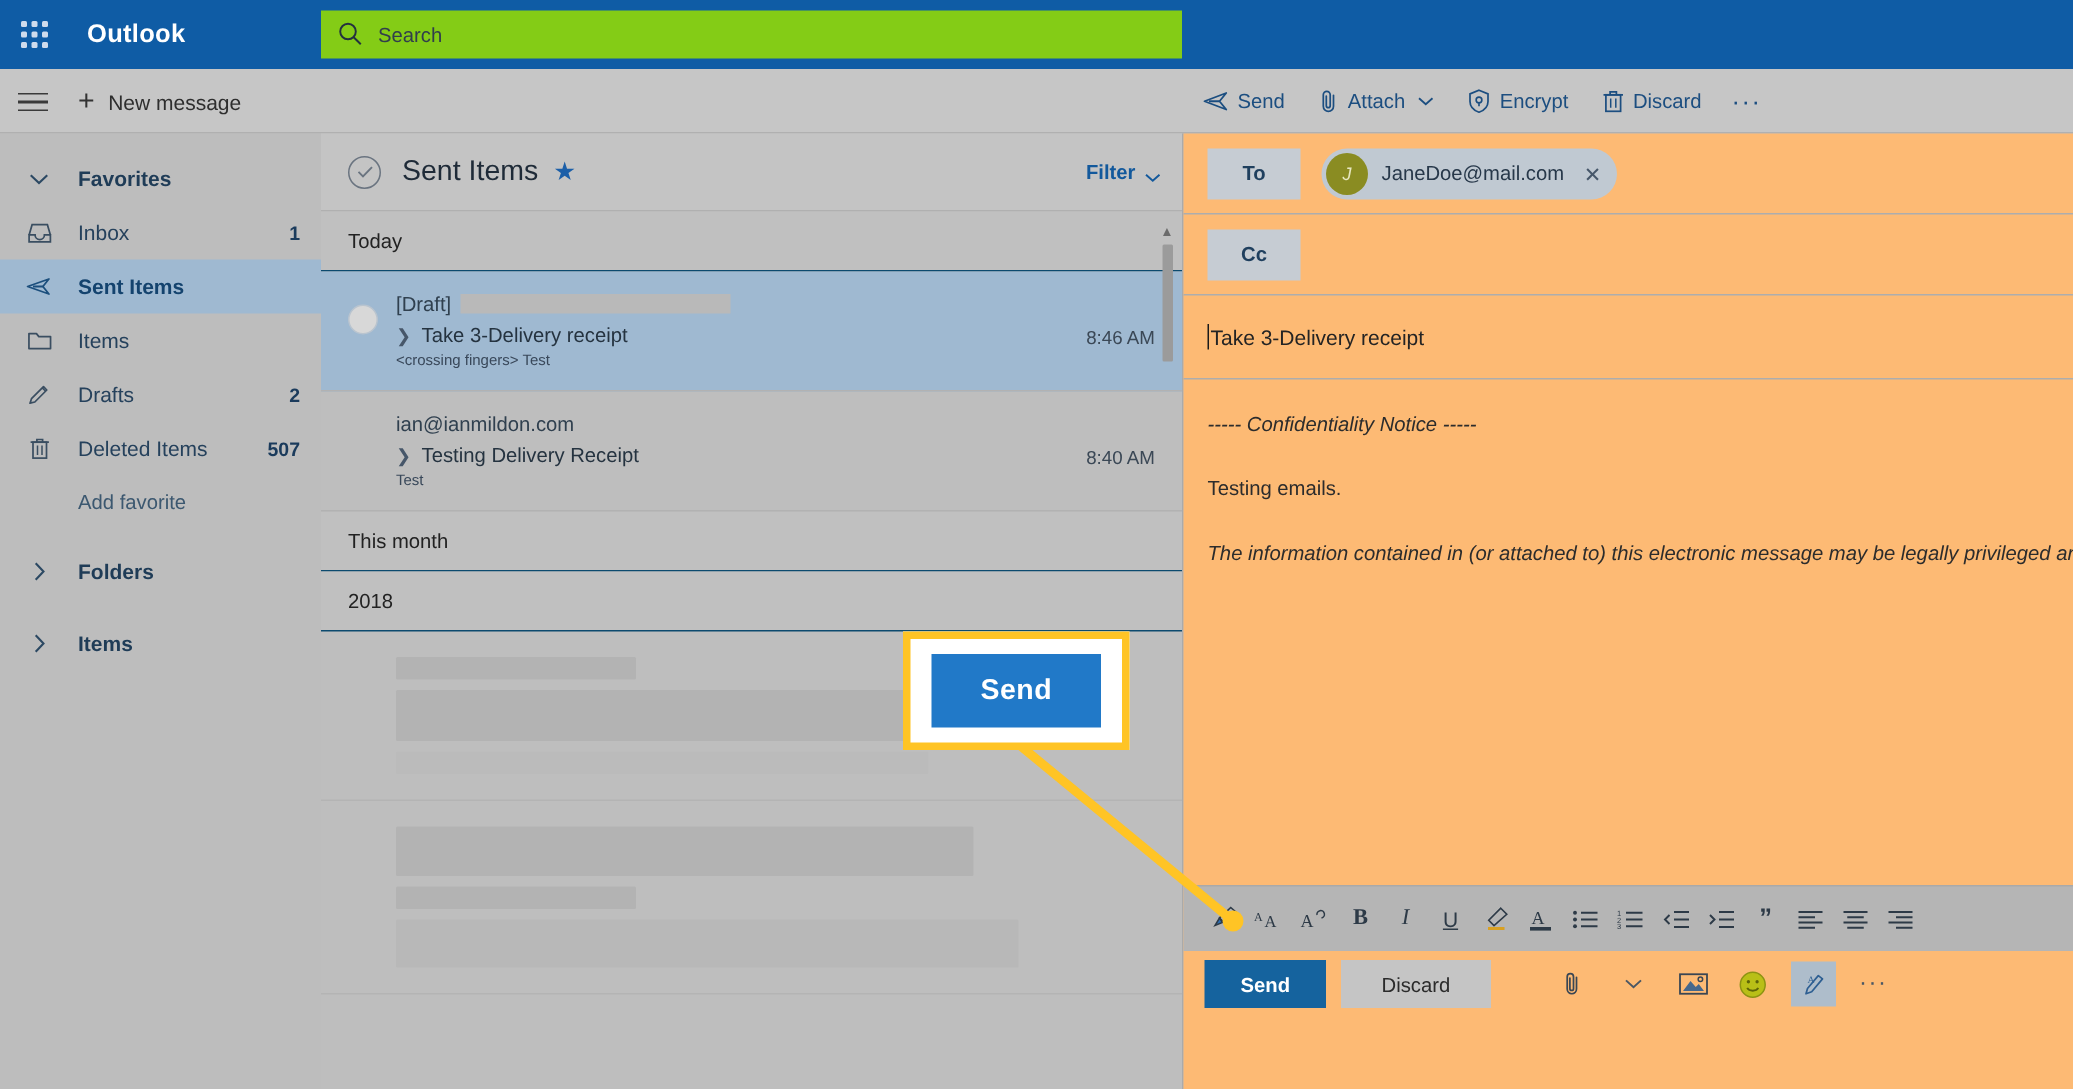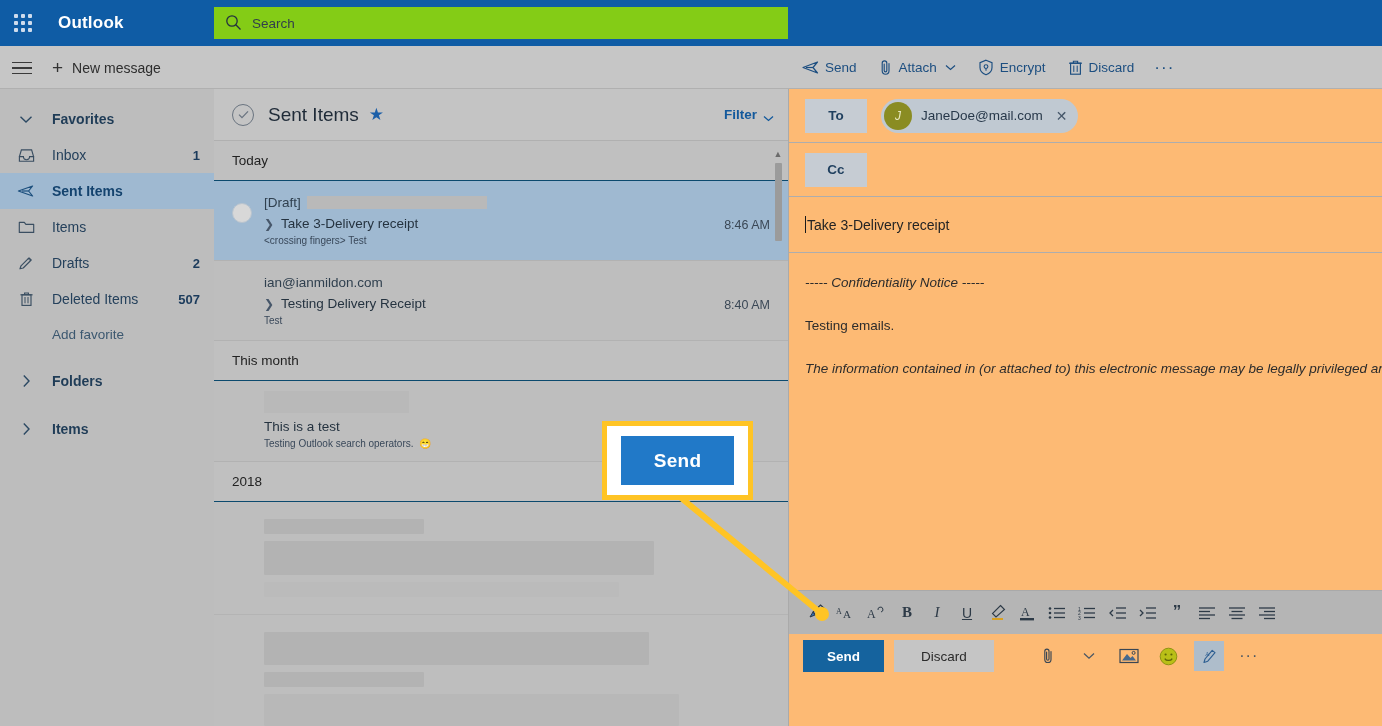--- a/index.html
+++ b/index.html
@@ -444,34 +444,20 @@
           <span class="chev-r">❯</span>
           <span>Testing Delivery Receipt</span>
         </div>
         <div class="msg-prev">Test</div>
       </div>
       <div class="msg-time">8:40 AM</div>
     </div>
 
     <div class="grp-head">This month</div>
 
-    <div class="msg">
-      <div class="msg-body">
-        <div class="msg-from">
-          <span class="redact" style="width:145px;height:22px;"></span>
-        </div>
-        <div class="msg-subj" style="margin-top:8px;">
-          <span>This is a test</span>
-        </div>
-        <div class="msg-prev">
-          <span>Testing Outlook search operators.</span>
-          <span>😁</span>
-        </div>
-      </div>
-    </div>
 
     <div class="grp-head">2018</div>
 
     <div class="blurrow">
       <div class="bl" style="width:160px;"></div>
       <div class="bl" style="width:390px;height:34px;"></div>
       <div class="bl" style="width:355px;background:#bbb;"></div>
     </div>
     <div class="blurrow">
       <div class="bl" style="width:385px;height:33px;"></div>

